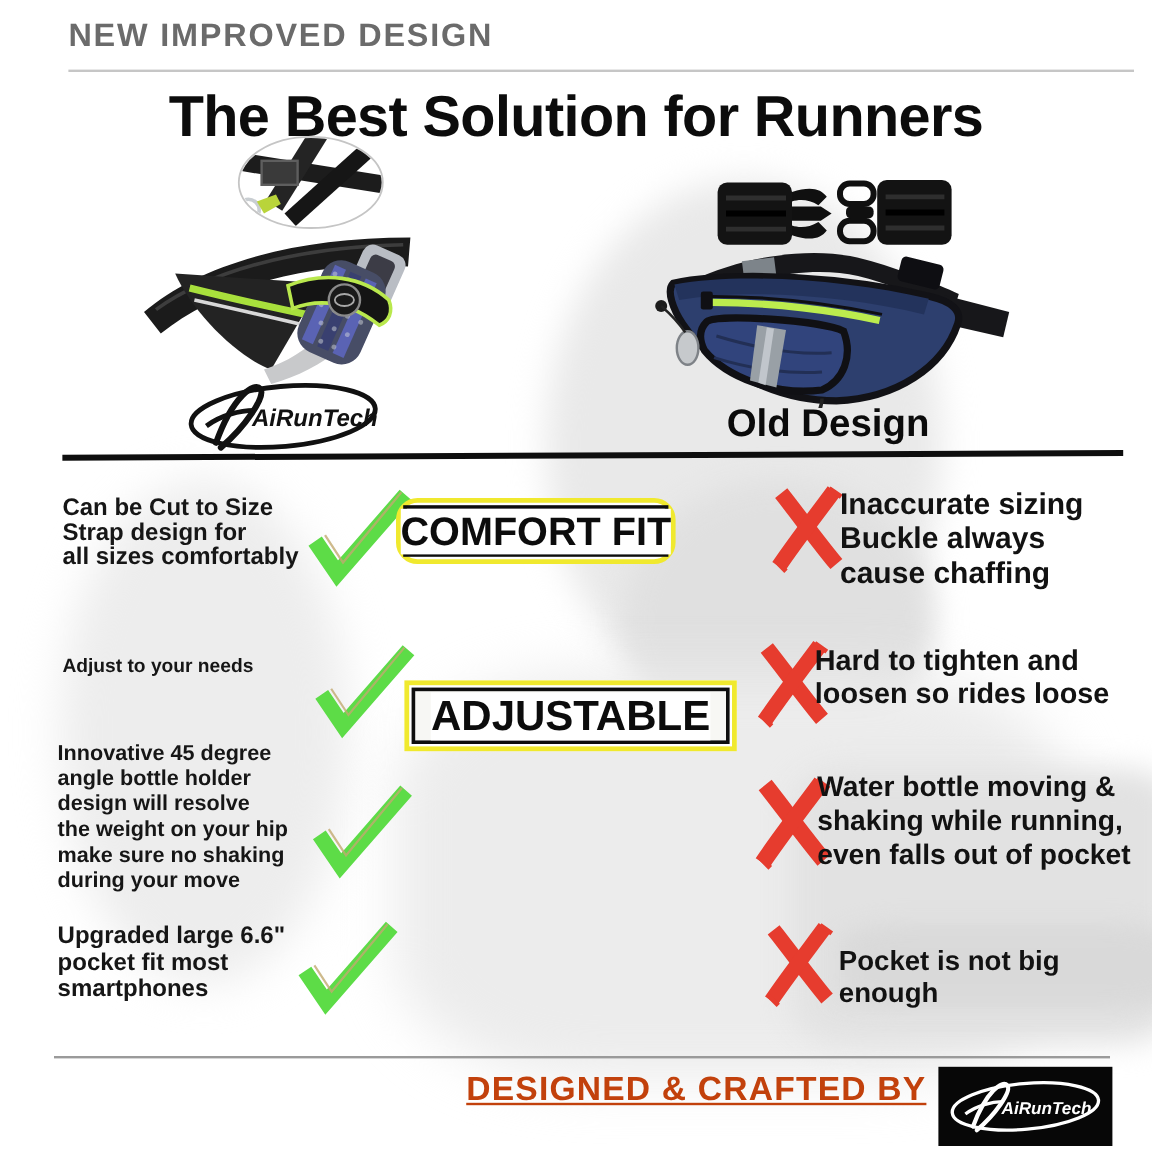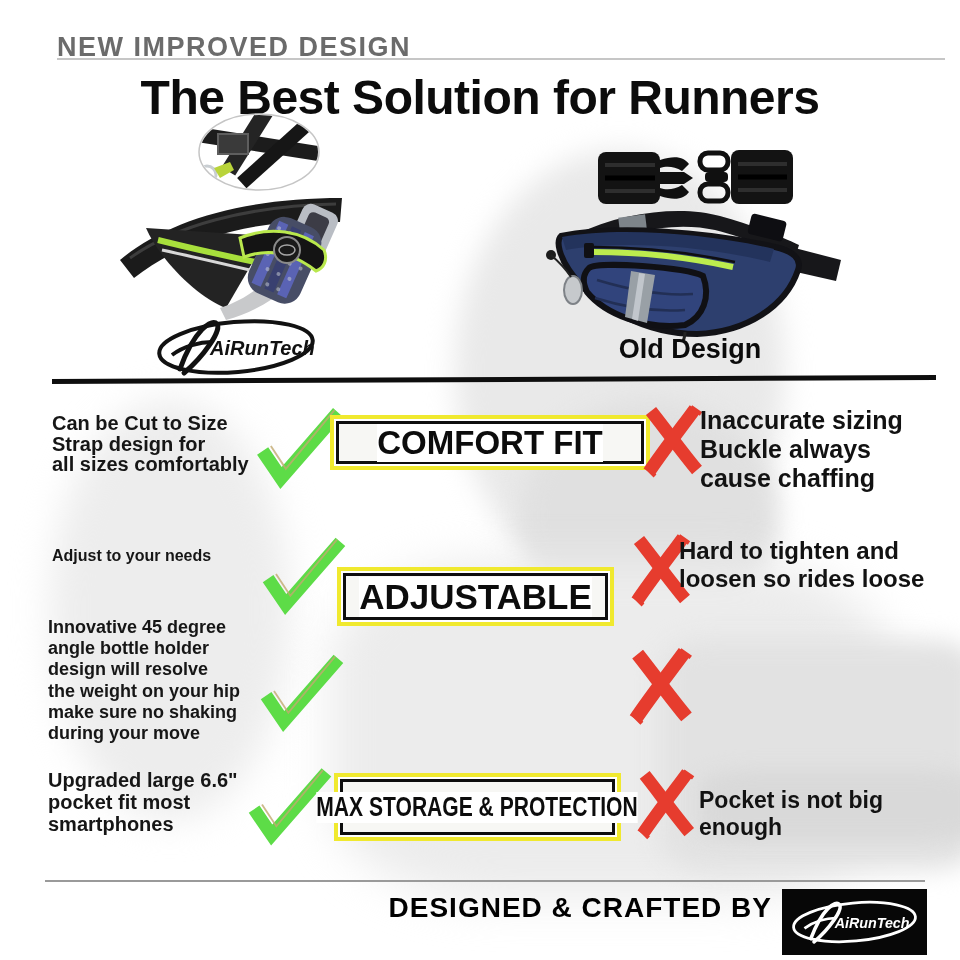--- a/index.html
+++ b/index.html
@@ -10,31 +10,31 @@
   .bg div{position:absolute;border-radius:50%;}
   .bg .head{left:455px;top:150px;width:330px;height:440px;background:#e9e9e9;filter:blur(14px);}
   .bg .face{left:520px;top:400px;width:260px;height:230px;background:#e0e0e0;filter:blur(12px);}
   .bg .torso{left:330px;top:560px;width:560px;height:340px;background:#ececec;filter:blur(22px);border-radius:30%;}
   .bg .arm{left:50px;top:400px;width:240px;height:420px;background:#ededed;filter:blur(18px);}
   .bg .gear1{left:660px;top:640px;width:320px;height:230px;background:#e2e2e2;filter:blur(12px);border-radius:14%;}
   .bg .gear2{left:700px;top:770px;width:280px;height:70px;background:#d9d9d9;filter:blur(9px);border-radius:20%;}
   .fg{position:absolute;inset:0;z-index:2;}
 
   
-  .eyebrow{position:absolute;left:57px;top:32px;font-size:27px;font-weight:700;
+  .eyebrow{position:absolute;left:57px;top:14px;font-size:27px;font-weight:700;
            color:#6b6b6b;letter-spacing:1.5px;}
   .header-rule{position:absolute;left:57px;top:58px;width:888px;height:2px;background:#c6c6c6;}
   .title{position:absolute;left:0;right:0;top:70px;text-align:center;font-size:48px;
          font-weight:700;color:#0c0c0c;letter-spacing:-0.5px;}
 
   
   .new-photo{position:absolute;left:90px;top:110px;width:270px;height:278px;}
   .old-photo{position:absolute;left:535px;top:140px;width:330px;height:200px;}
   .old-label{position:absolute;left:600px;top:334px;width:180px;text-align:center;
-             font-size:27px;font-weight:800;color:#0b0b0b;}
+             font-size:32px;font-weight:800;color:#0b0b0b;}
 
   .divider{position:absolute;left:52px;top:377px;width:884px;height:5px;background:#0e0e0e;
            transform:rotate(-0.25deg);}
 
   
   .benefit{position:absolute;font-weight:700;color:#161616;white-space:pre-line;}
   #b1{left:52px;top:413px;font-size:20px;line-height:20.5px;}
   #b2{left:52px;top:545px;font-size:16px;line-height:22px;}
   #b3{left:48px;top:617px;font-size:18px;line-height:21.2px;}
   #b4{left:48px;top:769px;font-size:20px;line-height:22px;}
@@ -44,41 +44,41 @@
   #c2{left:256px;top:527px;width:92px;height:92px;}
   #c3{left:254px;top:644px;width:92px;height:92px;}
   #c4{left:242px;top:756px;width:92px;height:95px;}
 
   .feature-box{position:absolute;background:#ffffff;border:4px solid #f0e92e;padding:2px;
                box-sizing:border-box;}
   .feature-inner{border:3px solid #0e0e0e;width:100%;height:100%;box-sizing:border-box;
                  display:flex;align-items:center;justify-content:center;background:#f7f7f4;}
   .feature-inner span{font-weight:700;color:#0c0c0c;white-space:nowrap;display:inline-block;
                  background:linear-gradient(#fff,#fff);}
-  #f1{left:330px;top:415px;width:320px;height:55px;} #f1 span{font-size:33px;}
+  #f1{left:330px;top:415px;width:233px;height:55px;border-radius:18px;} #f1 span{font-size:33px;}
   #f2{left:337px;top:533px;width:277px;height:59px;margin-top:34px;} #f2 span{font-size:35px;}
   #f3{left:337px;top:654px;width:283px;height:63px;} #f3 span{font-size:28px;transform:scaleX(0.82);}
   #f4{left:334px;top:773px;width:287px;height:68px;} #f4 span{font-size:27px;transform:scaleX(0.78);}
 
   .cross{position:absolute;}
   #x1{left:641px;top:402px;width:64px;height:76px;}
   #x2{left:629px;top:530px;width:64px;height:78px;}
   #x3{left:627px;top:640px;width:68px;height:90px;}
   #x4{left:635px;top:761px;width:62px;height:84px;}
 
   .drawback{position:absolute;font-weight:700;color:#121212;white-space:pre-line;}
   #d1{left:700px;top:406px;font-size:25px;line-height:29px;}
   #d2{left:679px;top:537px;font-size:24px;line-height:28px;}
   #d3{left:681px;top:641px;font-size:23.5px;line-height:28.5px;}
   #d4{left:699px;top:787px;font-size:23px;}
 
   
   .footer-rule{position:absolute;left:45px;top:880px;width:880px;height:2px;background:#9a9a9a;}
   .credit{position:absolute;top:892px;left:0;width:772px;text-align:right;font-size:28px;
-          font-weight:700;color:#000000;letter-spacing:1px;}
+          font-weight:700;color:#c2410c;letter-spacing:1px;text-decoration:underline;}
   .logo-box{position:absolute;left:782px;top:889px;width:145px;height:66px;background:#070707;
             display:flex;align-items:center;justify-content:center;}
 </style>
 </head>
 <body>
 
 <div class="canvas">
 
   <div class="bg">
     <div class="head"></div>
@@ -254,33 +254,31 @@
 during your move</div>
     <svg class="check" id="c3" viewBox="0 0 100 100">
       <path d="M14 60 L36 86 L88 12" fill="none" stroke="#5ddc47" stroke-width="14"></path>
       <path d="M22 54 L40 76 L84 10" fill="none" stroke="#c2a96f" stroke-width="2" opacity="0.8"></path>
     </svg>
     <svg class="cross" id="x3" viewBox="0 0 64 76">
       <path d="M10 9 C22 24, 44 54, 56 68" stroke="#e63c2e" stroke-width="13" fill="none"></path>
       <path d="M54 7 C40 26, 20 52, 8 70" stroke="#e63c2e" stroke-width="13" fill="none"></path>
       <path d="M50 5 l10 7 M6 66 l8 8" stroke="#e63c2e" stroke-width="4" fill="none"></path>
     </svg>
+    <div class="drawback" id="d3">Water bottle moving &amp;
+shaking while running,
+even falls out of pocket</div>
 
     <div class="benefit" id="b4">Upgraded large 6.6"
 pocket fit most
 smartphones</div>
     <svg class="check" id="c4" viewBox="0 0 100 100">
       <path d="M14 60 L36 86 L88 12" fill="none" stroke="#5ddc47" stroke-width="14"></path>
       <path d="M22 54 L40 76 L84 10" fill="none" stroke="#c2a96f" stroke-width="2" opacity="0.8"></path>
     </svg>
-    <div class="feature-box" id="f4">
-      <div class="feature-inner">
-          <span>MAX STORAGE &amp; PROTECTION</span>
-        </div>
-    </div>
     <svg class="cross" id="x4" viewBox="0 0 64 76">
       <path d="M10 9 C22 24, 44 54, 56 68" stroke="#e63c2e" stroke-width="13" fill="none"></path>
       <path d="M54 7 C40 26, 20 52, 8 70" stroke="#e63c2e" stroke-width="13" fill="none"></path>
       <path d="M50 5 l10 7 M6 66 l8 8" stroke="#e63c2e" stroke-width="4" fill="none"></path>
     </svg>
     <div class="drawback" id="d4">Pocket is not big enough</div>
 
     <div class="footer-rule"></div>
     <div class="credit">DESIGNED &amp; CRAFTED BY</div>
     <div class="logo-box">

